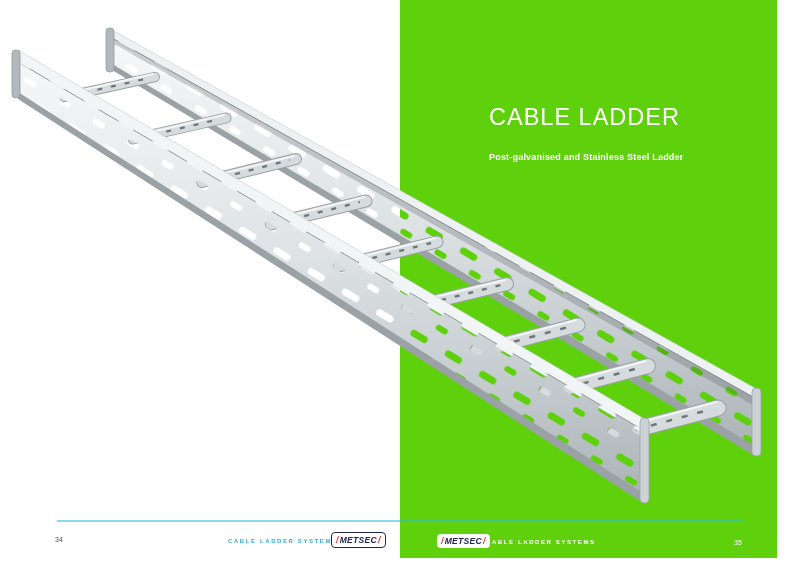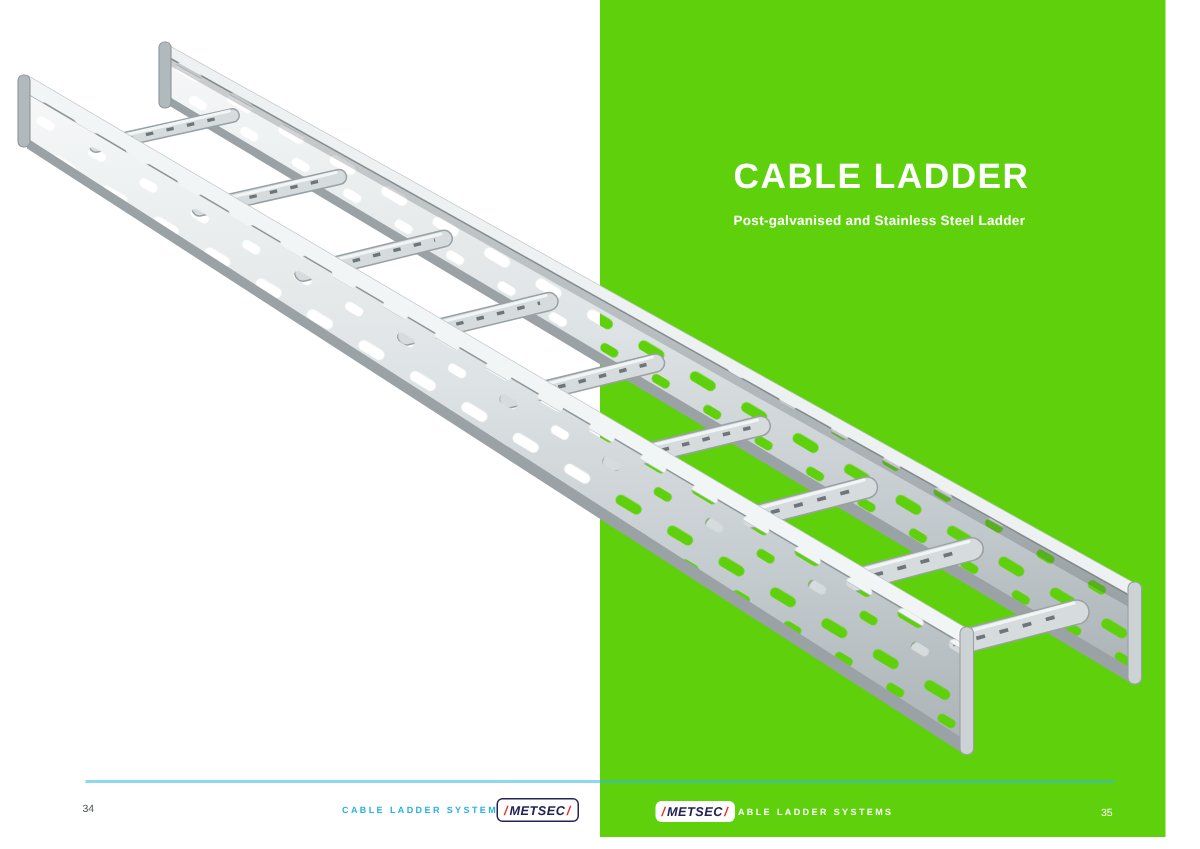--- a/index.html
+++ b/index.html
@@ -11,24 +11,24 @@
   
   .green-panel{
     position:absolute;left:400px;top:0;width:377px;height:558px;
     background:var(--brand-green,#5fd10c);
     z-index:0;
   }
   .hero{
     position:absolute;left:89px;top:104px;color:#ffffff;z-index:2;
   }
   .hero-title{
-    font-size:23.5px;font-weight:700;letter-spacing:1px;line-height:27px;text-align:right;
+    font-size:23.5px;font-weight:400;letter-spacing:1px;line-height:27px;
   }
   .hero-sub{
-    margin-top:10px;font-size:9px;font-weight:bold;line-height:13px;letter-spacing:.2px;
+    margin-top:20px;font-size:9px;font-weight:bold;line-height:13px;letter-spacing:.2px;
   }
   
   .ladder-svg{
     position:absolute;left:0;top:0;width:800px;height:566px;z-index:1;pointer-events:none;
   }
   
   .footer-rule{
     position:absolute;left:57px;top:520px;width:686px;height:2px;
     background:var(--rule-cyan,#2cb9e6);opacity:.55;z-index:2;
   }

